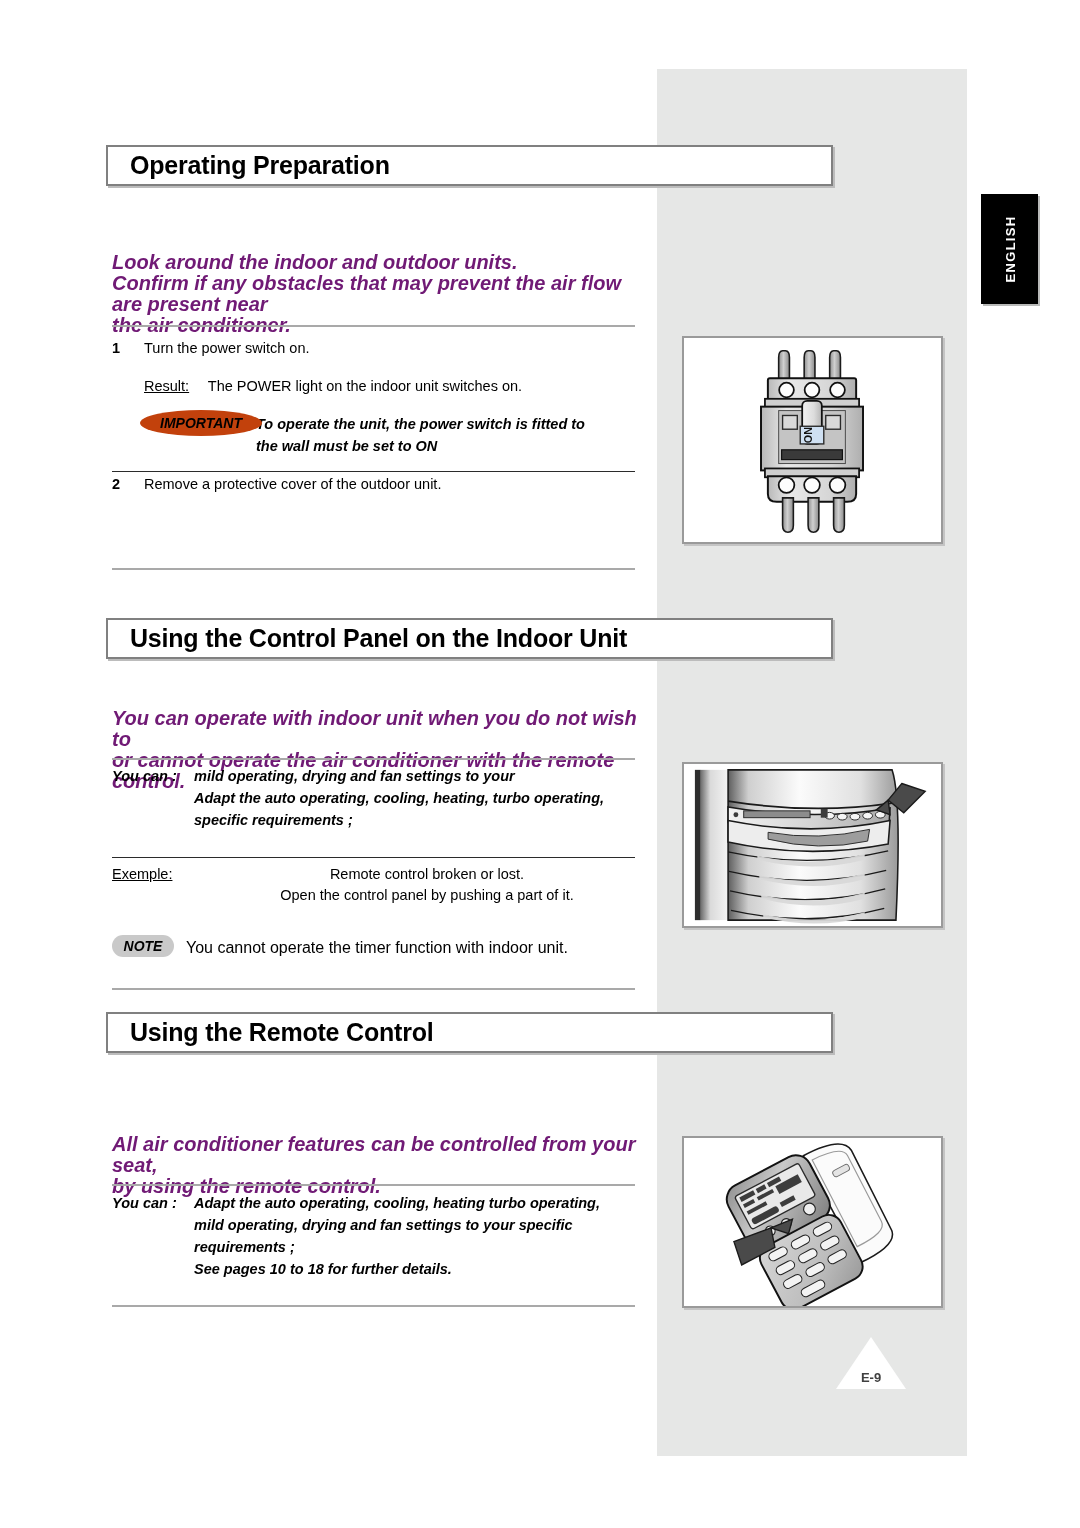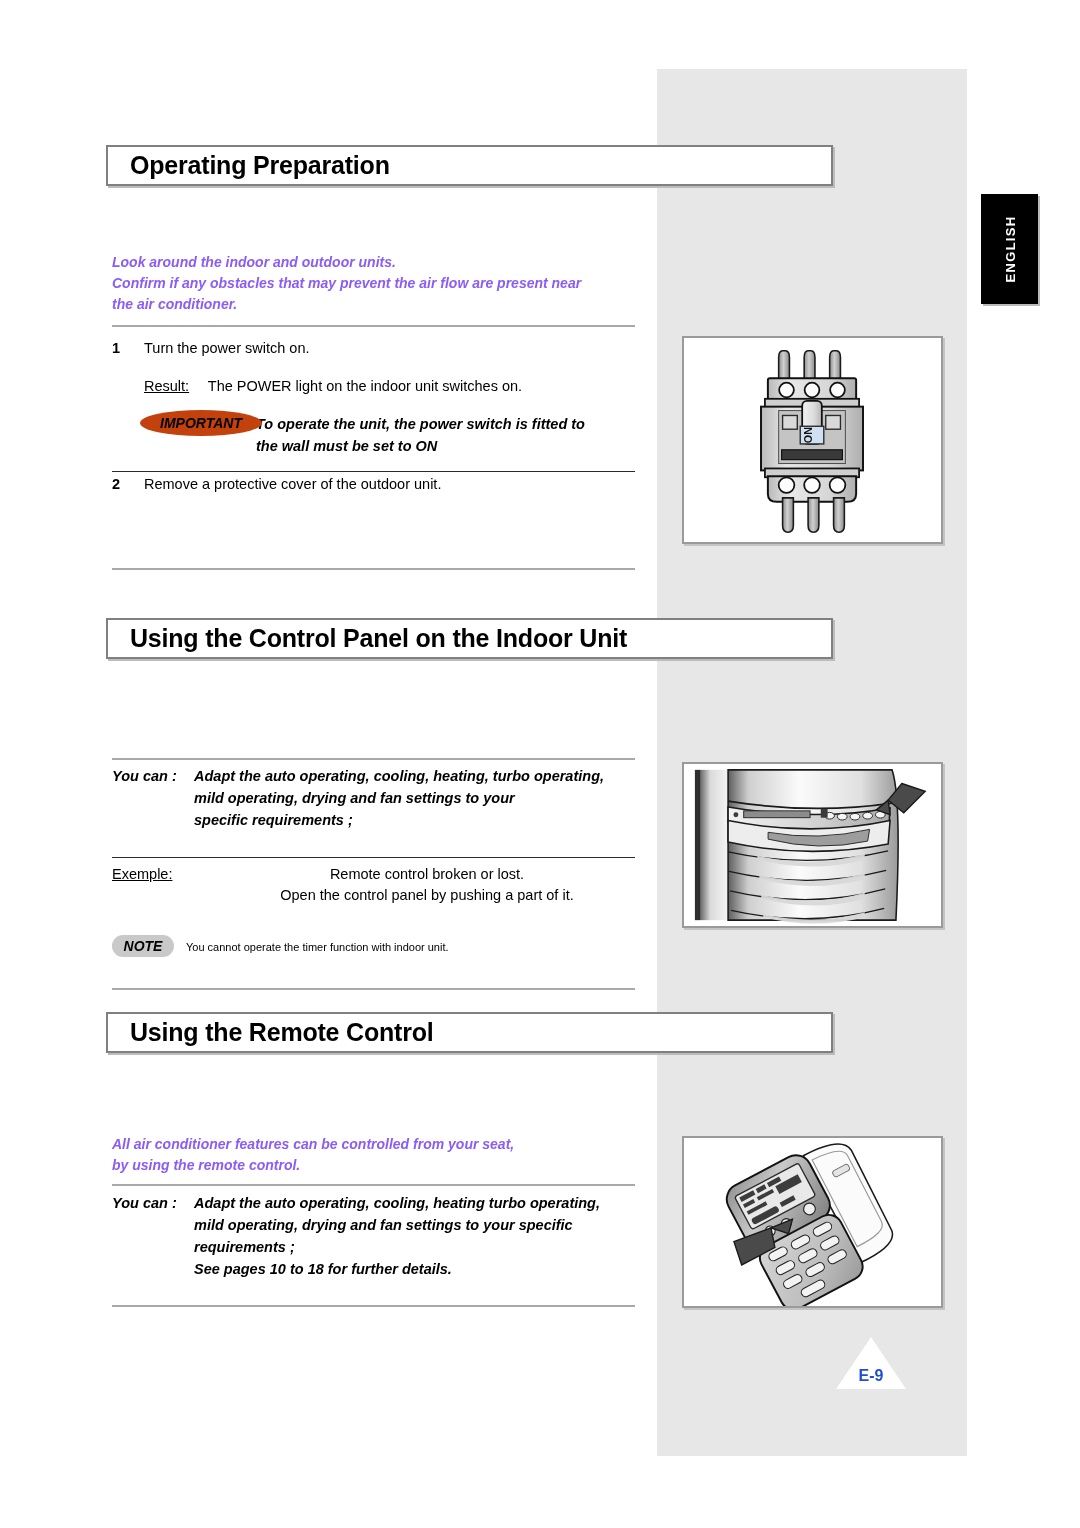--- a/index.html
+++ b/index.html
@@ -77,25 +77,25 @@
     color: #000000;
     letter-spacing: -0.2px;
     white-space: nowrap;
   }
 
   
   .intro {
     position: absolute;
     left: 112px;
     width: 540px;
-    font-size: 14px;
+    font-size: 20px;
     font-weight: bold;
     font-style: italic;
     line-height: 21px;
-    color: #8b5cf6;
+    color: #701a75;
   }
   .rule {
     position: absolute;
     left: 112px;
     width: 523px;
     height: 2px;
     background: #a9a9a9;
   }
   .rule.dark { background: #2b2b2b; height: 1px; }
 
@@ -214,21 +214,21 @@
     line-height: 22px;
     text-align: center;
     font-size: 14px;
     font-weight: bold;
     font-style: italic;
     background: #c9c9c9;
     border-radius: 11px;
   }
   .note .body {
     margin-left: 74px;
-    font-size: 11px;
+    font-size: 16px;
     line-height: 21px;
   }
 
   
   .figure {
     position: absolute;
     background: #ffffff;
     border: 2px solid #9a9a9a;
     box-sizing: border-box;
     box-shadow: 2px 2px 0 #c4c4c4;
@@ -251,23 +251,23 @@
     border-left: 35px solid transparent;
     border-right: 35px solid transparent;
     border-bottom: 52px solid #ffffff;
   }
   .pagenum .lbl {
     position: absolute;
     left: 0;
     bottom: 4px;
     width: 70px;
     text-align: center;
-    font-size: 16px;
-    font-weight: bold;
-    color: #1d4ed8;
+    font-size: 13px;
+    font-weight: bold;
+    color: #404040;
   }
 </style>
 </head>
 <body>
 
 <div class="gray-band"></div>
 
 <div class="english-tab">
   <span>ENGLISH</span>
 </div>
@@ -373,28 +373,32 @@
         <path d="M126 163 h11 v28 q0 7 -5.5 7 t-5.5 -7 z"></path>
         <path d="M152 163 h11 v28 q0 7 -5.5 7 t-5.5 -7 z"></path>
       </g>
     </svg>
   </div>
 
   <div class="section-header" style="top:618px;">
     <h1>Using the Control Panel on the Indoor Unit</h1>
   </div>
 
+  <div class="intro" style="top:708px;">
+    <div>You can operate with indoor unit when you do not wish to</div>
+    <div>or cannot operate the air conditioner with the remote control.</div>
+  </div>
 
   <div class="rule" style="top:758px;"></div>
 
   <div class="youcan" style="top:765px;">
     <span class="lbl">You can :</span>
     <div class="body">
+      <div>mild operating, drying and fan settings to your</div>
       <div>Adapt the auto operating, cooling, heating, turbo operating,</div>
-      <div>mild operating, drying and fan settings to your</div>
       <div>specific requirements ;</div>
     </div>
   </div>
 
   <div class="rule dark" style="top:857px;"></div>
 
   <div class="exemple" style="top:864px;">
     <span class="lbl">Exemple:</span>
     <div class="body">
       <div>Remote control broken or lost.</div>

